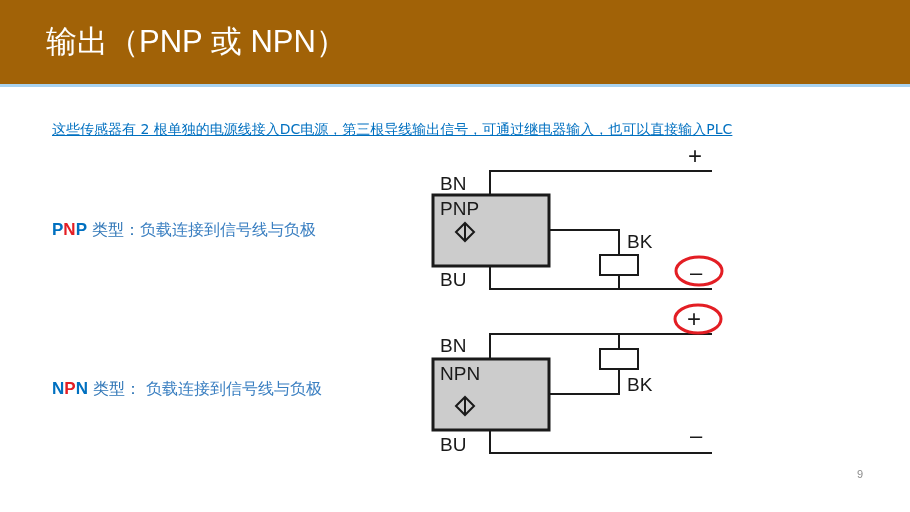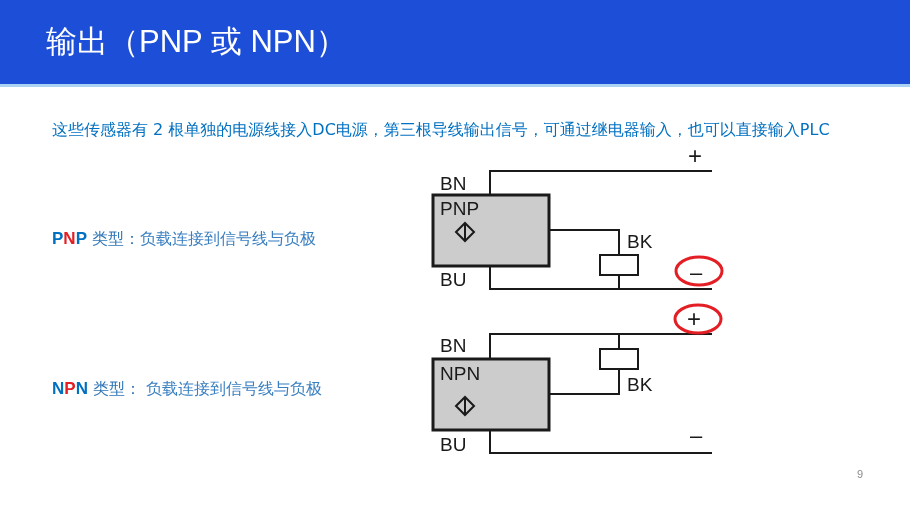--- a/index.html
+++ b/index.html
@@ -3,37 +3,37 @@
 <meta charset="utf-8">
 <style>
   html, body { margin: 0; padding: 0; }
   body {
     width: 910px; height: 512px; position: relative; overflow: hidden;
     background: #ffffff;
     font-family: "DejaVu Sans", "Liberation Sans", sans-serif;
   }
   .header {
     position: absolute; left: 0; top: 0; width: 910px; height: 84px;
-    background: #1d4ed8;
+    background: #a16207;
     border-bottom: 3px solid #a9d3f0;
   }
   .header-title {
     position: absolute; left: 46px; top: 20px;
     color: #ffffff; font-size: 31px; line-height: 44px;
     font-family: "Liberation Sans", "DejaVu Sans", sans-serif;
   }
   .intro {
     position: absolute; left: 52px; top: 118px; width: 790px;
-    color: #0070c0; font-size: 16px; line-height: 23px;
+    color: #0070c0; font-size: 14px; line-height: 23px; text-decoration: underline;
   }
   .type-line {
     position: absolute; left: 52px;
     font-size: 16px; line-height: 22px; color: #2e75b6;
   }
-  .type-line.pnp { top: 228px; text-align: right; }
+  .type-line.pnp { top: 219px; text-align: right; }
   .type-line.npn { top: 378px; }
   .type-code { font-weight: bold; font-family: "Liberation Sans", sans-serif; font-size: 17px; }
   .blue { color: #0070c0; }
   .red { color: #e31e24; }
   .type-desc { color: #3a7fc1; }
   svg.diagram { position: absolute; left: 0; top: 0; }
   .dtext { font-family: "Liberation Sans", sans-serif; font-size: 19px; fill: #1a1a1a; }
   .page-num {
     position: absolute; left: 857px; top: 468px;
     color: #8c8c8c; font-size: 11px; font-family: "Liberation Sans", sans-serif;

